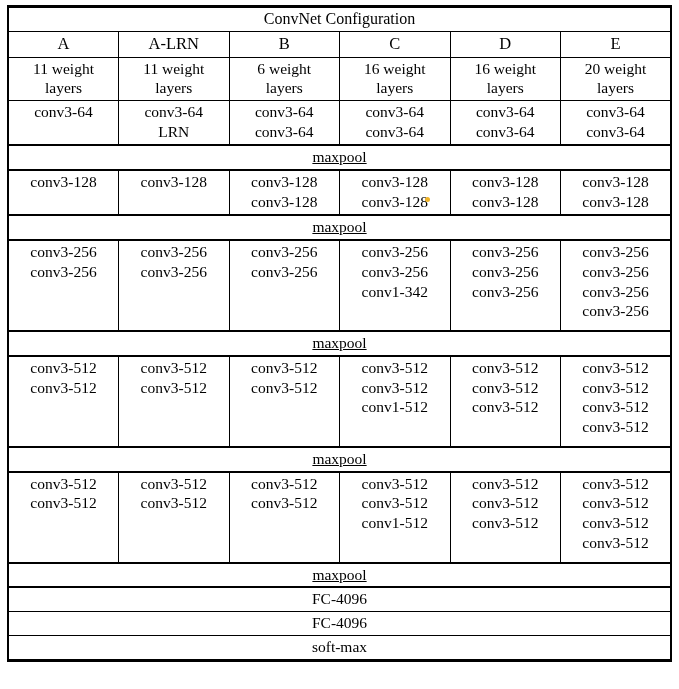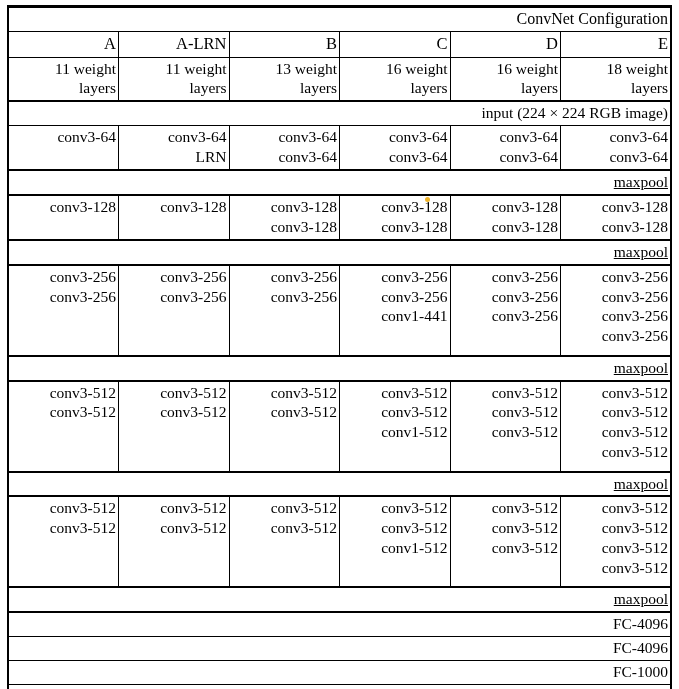--- a/index.html
+++ b/index.html
@@ -17,21 +17,21 @@
   }
   table.vgg{
     border-collapse:collapse;
     table-layout:fixed;
     width:665px;
     font-size:15.5px;
     line-height:1.28;
   }
   table.vgg td{
     border:1px solid #000000;
-    text-align:right;
+    text-align:center;
     vertical-align:top;
     padding:1px 2px 2px 2px;
     background:#ffffff;
   }
   
   table.vgg{border-top:3px solid #000;border-bottom:3px solid #000;
             border-left:2px solid #000;border-right:2px solid #000;}
   td.title{ padding:3px 2px 4px 2px; font-size:16px; }
   td.head  { padding:2px 2px 3px 2px; font-size:16.5px; }
   td.sub   { padding:2px 2px 3px 2px; }
@@ -75,40 +75,37 @@
       <tr>
         <td class="sub">
             <span class="ln">11 weight</span>
             <span class="ln">layers</span>
           </td>
         <td class="sub">
             <span class="ln">11 weight</span>
             <span class="ln">layers</span>
           </td>
         <td class="sub">
-            <span class="ln">13 weight</span>
+            <span class="ln">6 weight</span>
             <span class="ln">layers</span>
           </td>
         <td class="sub">
             <span class="ln">16 weight</span>
             <span class="ln">layers</span>
           </td>
         <td class="sub">
             <span class="ln">16 weight</span>
             <span class="ln">layers</span>
           </td>
         <td class="sub">
-            <span class="ln">18 weight</span>
+            <span class="ln">20 weight</span>
             <span class="ln">layers</span>
           </td>
       </tr>
 
-      <tr>
-        <td class="span inputrow thicktop" colspan="6">input (224 × 224 RGB image)</td>
-      </tr>
 
       <tr>
           <td class="block block-sm">
             <span class="ln">conv3-64</span>
           </td>
           <td class="block block-sm">
             <span class="ln">conv3-64</span>
             <span class="ln bold">LRN</span>
           </td>
           <td class="block block-sm">
@@ -167,21 +164,21 @@
             <span class="ln">conv3-256</span>
             <span class="ln">conv3-256</span>
           </td>
           <td class="block">
             <span class="ln">conv3-256</span>
             <span class="ln">conv3-256</span>
           </td>
           <td class="block">
             <span class="ln">conv3-256</span>
             <span class="ln">conv3-256</span>
-            <span class="ln bold">conv1-441</span>
+            <span class="ln bold">conv1-342</span>
           </td>
           <td class="block">
             <span class="ln">conv3-256</span>
             <span class="ln">conv3-256</span>
             <span class="ln bold">conv3-256</span>
           </td>
           <td class="block">
             <span class="ln">conv3-256</span>
             <span class="ln">conv3-256</span>
             <span class="ln">conv3-256</span>
@@ -255,23 +252,20 @@
           </td>
         </tr>
         <tr>
           <td class="span thicktop thickbot" colspan="6">maxpool</td>
         </tr>
         <tr>
           <td class="span" colspan="6">FC-4096</td>
         </tr>
         <tr>
           <td class="span" colspan="6">FC-4096</td>
-        </tr>
-        <tr>
-          <td class="span" colspan="6">FC-1000</td>
         </tr>
         <tr>
           <td class="span" colspan="6">soft-max</td>
         </tr>
 
     </tbody>
   </table>
 </div>
 
 <div id="artifact"></div>

